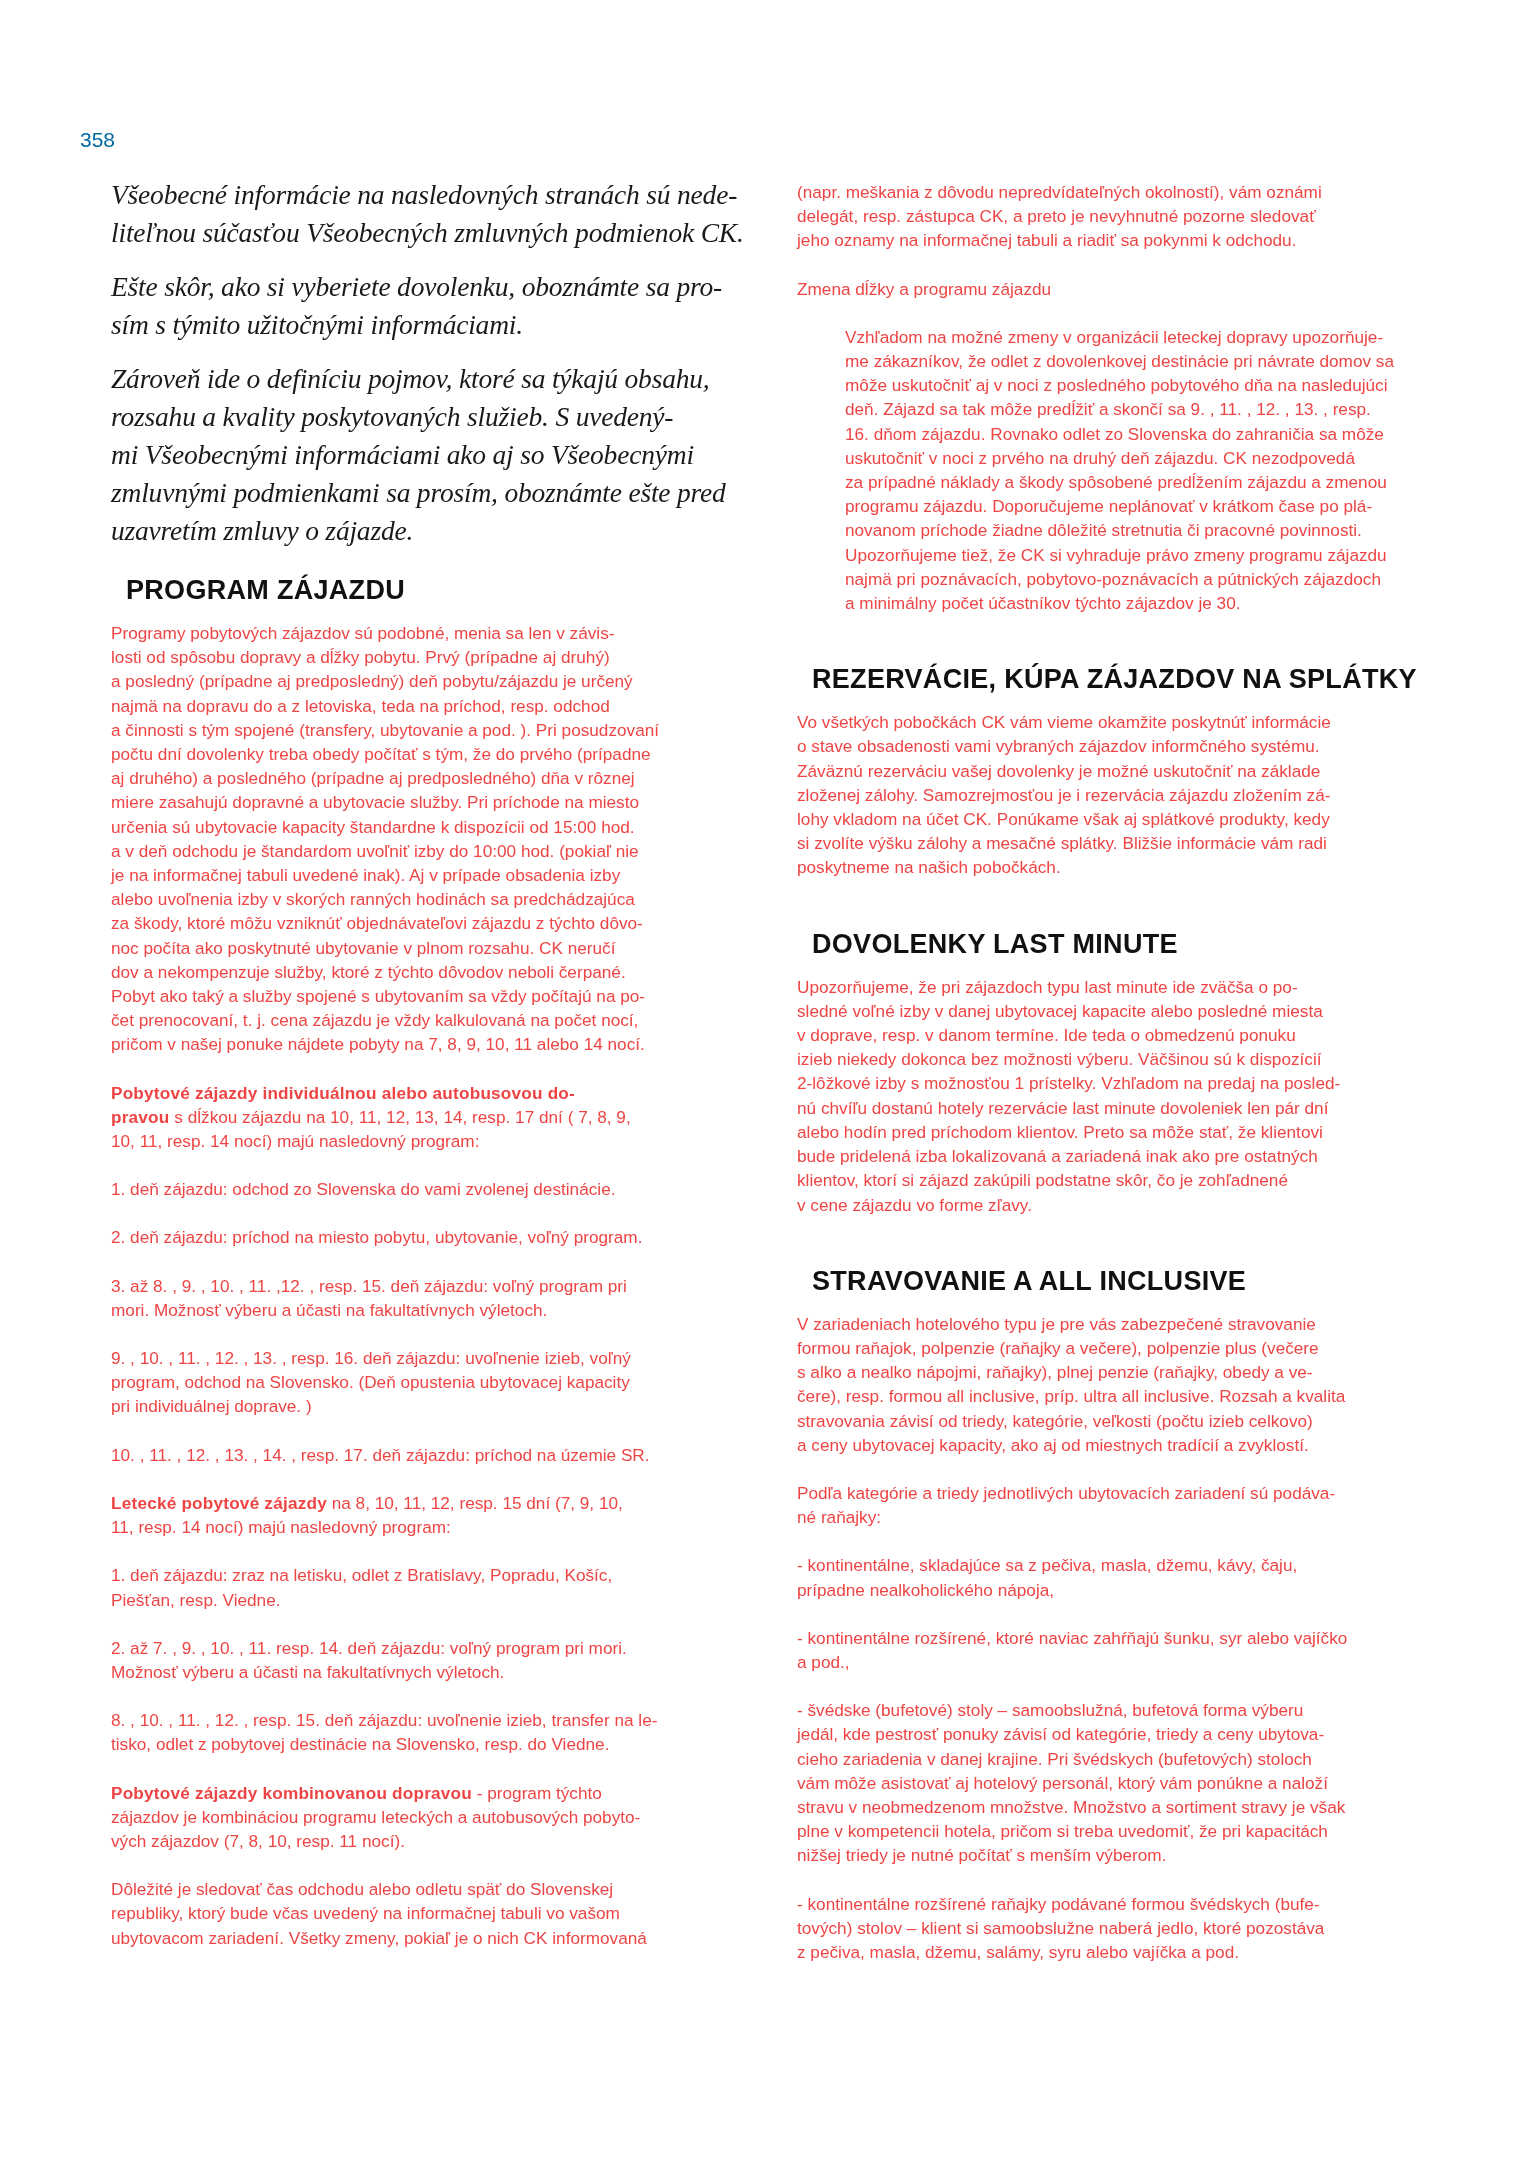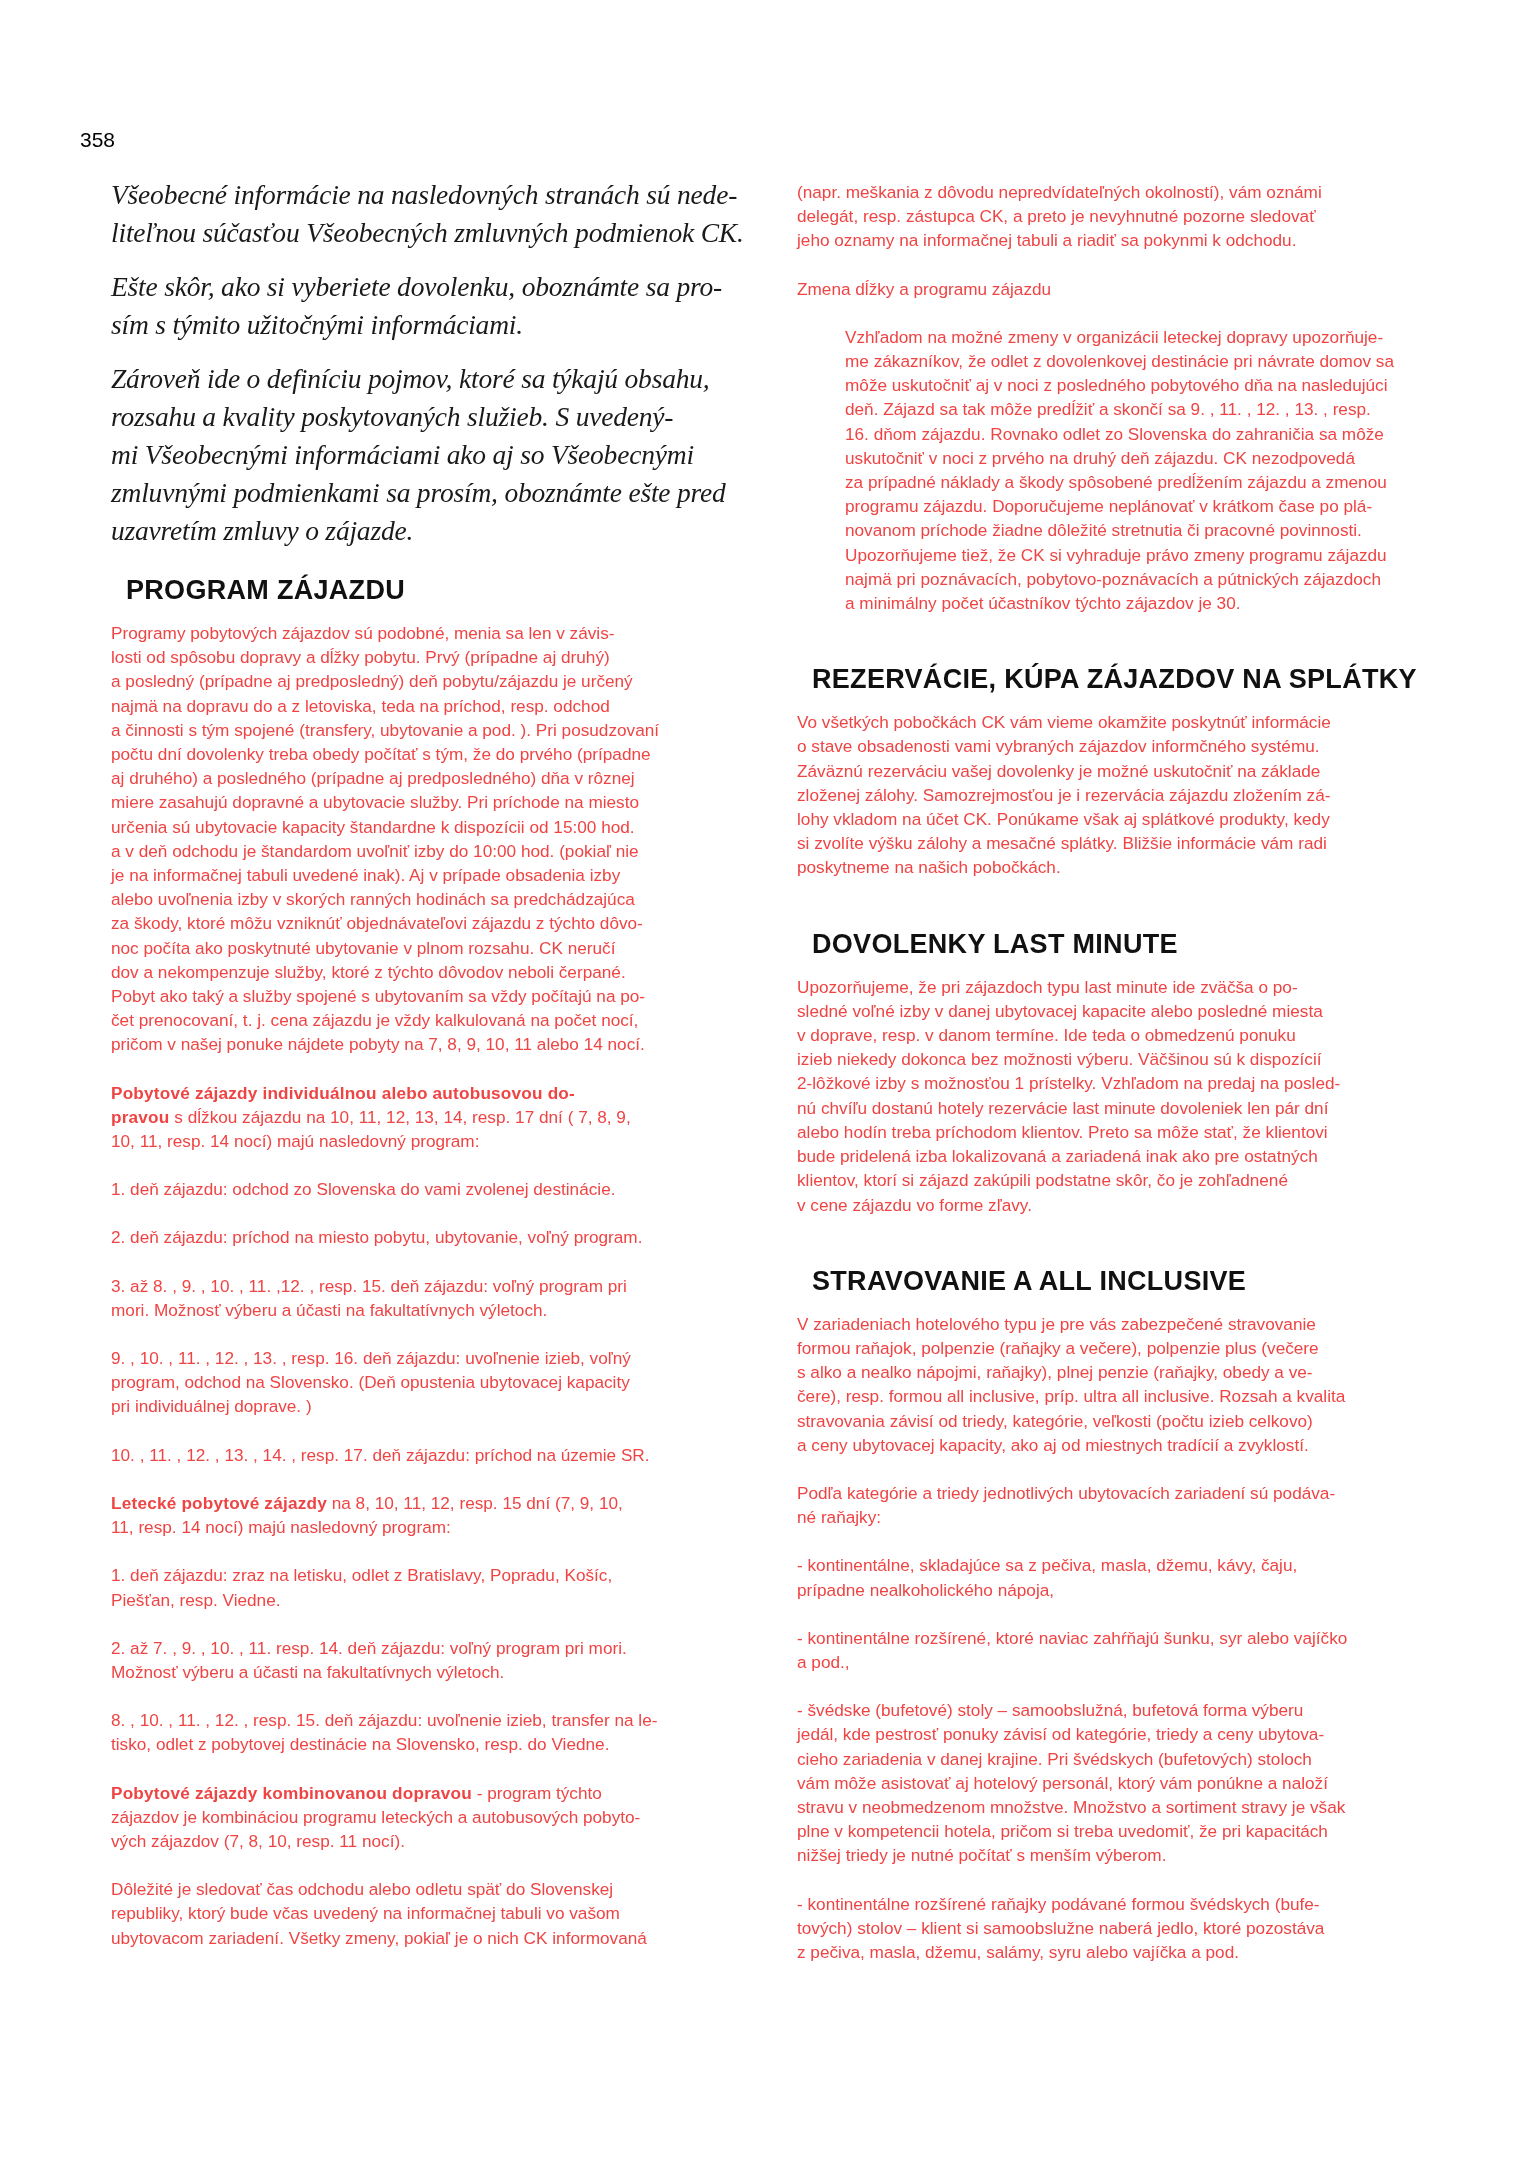--- a/index.html
+++ b/index.html
@@ -1,17 +1,17 @@
 <!DOCTYPE html>
 <html><head>
   <meta charset="utf-8">
   <style>
     html, body { margin:0; padding:0; background:#ffffff; }
     body { width:1529px; height:2160px; position:relative; overflow:hidden; color:#1a1a1a; }
-    .page-number { position:absolute; left:80px; top:128px; font-family:"Liberation Sans", sans-serif; font-size:21px; color:#000000; }
+    .page-number { position:absolute; left:80px; top:128px; font-family:"Liberation Sans", sans-serif; font-size:21px; color:#0369a1; }
     .col { position:absolute; }
     .col-left { left:111px; top:176px; width:680px; }
     .col-right { left:797px; top:180px; width:680px; }
     .intro p { font-family:"Liberation Serif", serif; font-style:italic; font-size:27.5px; line-height:38px; margin:0 0 16px 0; color:#1a1a1a; letter-spacing:-0.2px; }
     .intro p span { display:block; white-space:nowrap; }
     h2 { font-family:"Liberation Sans", sans-serif; font-weight:bold; font-size:27px; line-height:32px; margin:15px; color:#111; letter-spacing:0.3px; white-space:nowrap; }
     .body p { font-family:"Liberation Sans", sans-serif; font-size:17.2px; line-height:24.2px; margin:0 0 24px 0; color:#ef4444; }
     .body p span.ln { display:block; white-space:nowrap; }
     .body b { font-weight:bold; letter-spacing:0.2px; }
   </style>
@@ -157,21 +157,21 @@
   </p>
 
   <h2>DOVOLENKY LAST MINUTE</h2>
   <p style="margin-bottom:48px;">
     <span class="ln">Upozorňujeme, že pri zájazdoch typu last minute ide zväčša o po-</span>
     <span class="ln">sledné voľné izby v danej ubytovacej kapacite alebo posledné miesta</span>
     <span class="ln">v doprave, resp. v danom termíne. Ide teda o obmedzenú ponuku</span>
     <span class="ln">izieb niekedy dokonca bez možnosti výberu. Väčšinou sú k dispozícií</span>
     <span class="ln">2-lôžkové izby s možnosťou 1 prístelky. Vzhľadom na predaj na posled-</span>
     <span class="ln">nú chvíľu dostanú hotely rezervácie last minute dovoleniek len pár dní</span>
-    <span class="ln">alebo hodín treba príchodom klientov. Preto sa môže stať, že klientovi</span>
+    <span class="ln">alebo hodín pred príchodom klientov. Preto sa môže stať, že klientovi</span>
     <span class="ln">bude pridelená izba lokalizovaná a zariadená inak ako pre ostatných</span>
     <span class="ln">klientov, ktorí si zájazd zakúpili podstatne skôr, čo je zohľadnené</span>
     <span class="ln">v cene zájazdu vo forme zľavy.</span>
   </p>
 
   <h2>STRAVOVANIE A ALL INCLUSIVE</h2>
   <p>
     <span class="ln">V zariadeniach hotelového typu je pre vás zabezpečené stravovanie</span>
     <span class="ln">formou raňajok, polpenzie (raňajky a večere), polpenzie plus (večere</span>
     <span class="ln">s alko a nealko nápojmi, raňajky), plnej penzie (raňajky, obedy a ve-</span>

